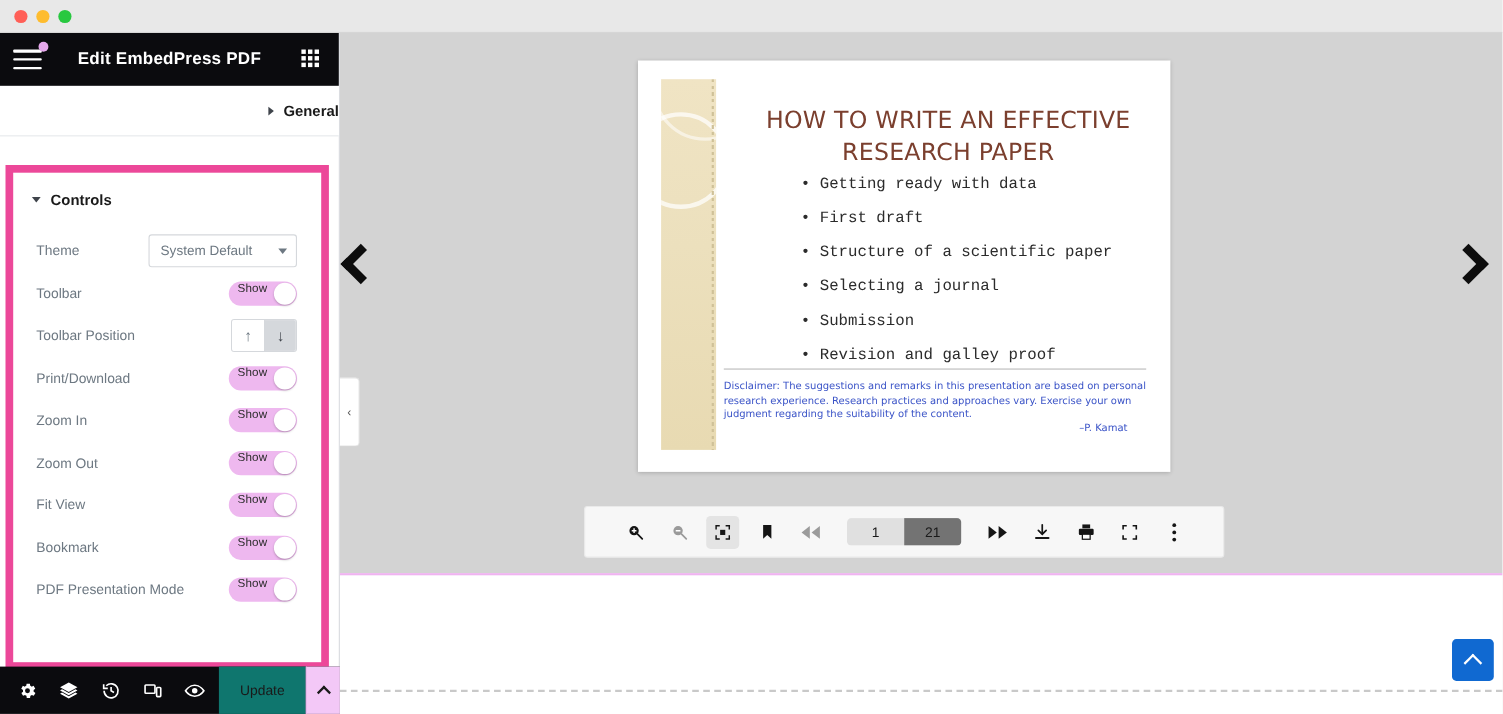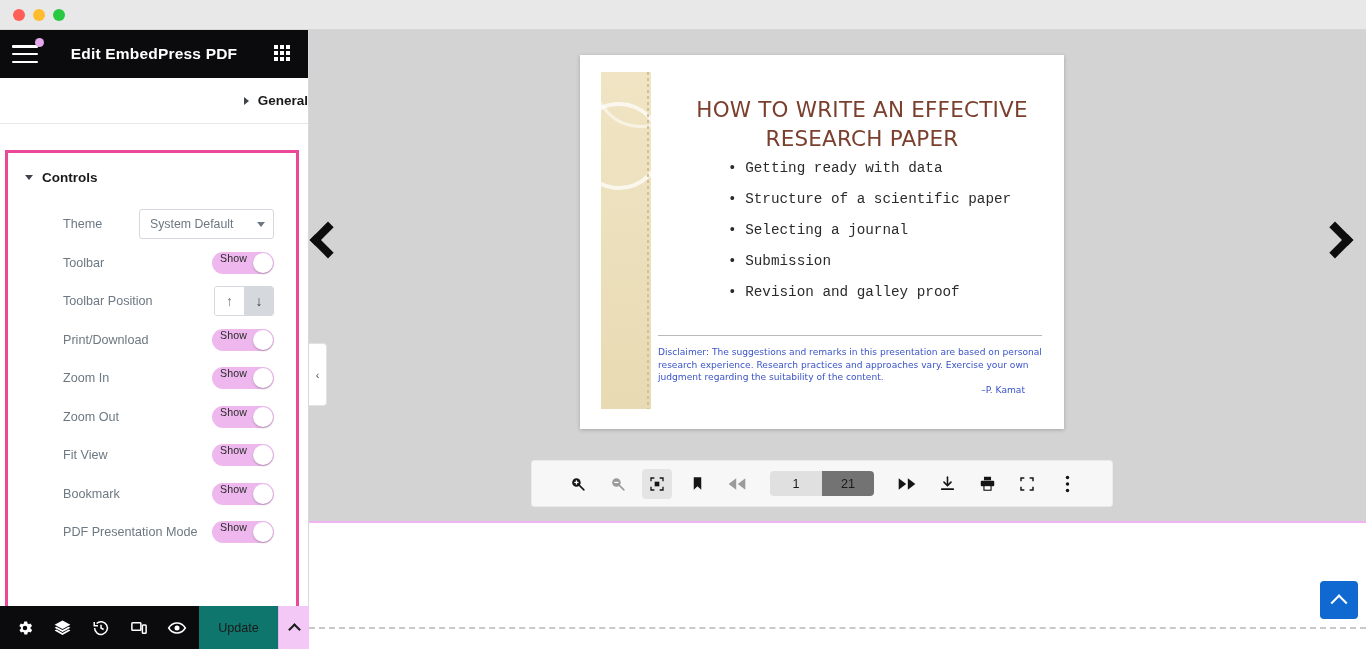--- a/index.html
+++ b/index.html
@@ -64,26 +64,26 @@
   }
   .caret-down {
     width: 0; height: 0; border-top: 5px solid #3f444b;
     border-left: 4px solid transparent; border-right: 4px solid transparent;
     margin-right: 9px;
   }
 
   
   .controls-box {
     position: absolute; left: 5px; top: 120px; width: 294px; height: 459px;
-    border: 3px solid #ec4899; background: #ffffff;
+    border: 7px solid #ec4899; background: #ffffff;
   }
   .section-controls {
     height: 48px; display: flex; align-items: center; padding-left: 17px;
   }
-  .ctrl-rows { padding: 4px 22px 0 21px; margin-left: 34px; }
+  .ctrl-rows { padding: 4px 22px 0 21px; }
   .row {
     height: 38.5px; display: flex; align-items: center; justify-content: space-between;
   }
   .row-label { font-size: 12.6px; color: #6d7882; }
 
   
   .sel {
     width: 135px; height: 30px; border: 1px solid #d5d8dc; border-radius: 3px;
     background: #ffffff; display: flex; align-items: center;
     padding: 0 8px 0 10px; cursor: pointer;
@@ -437,20 +437,21 @@
 
       <div class="slide">
         <div class="slide-sidebar">
           <div class="arc2"></div>
           <div class="arc1"></div>
           <div class="edge"></div>
         </div>
         <div class="slide-title">HOW TO WRITE AN EFFECTIVE RESEARCH PAPER</div>
         <ul class="slide-bullets">
           <li>Getting ready with data</li>
+          <li>First draft</li>
           <li>Structure of a scientific paper</li>
           <li>Selecting a journal</li>
           <li>Submission</li>
           <li>Revision and galley proof</li>
         </ul>
         <div class="slide-rule"></div>
         <div class="disclaimer">
           <span>Disclaimer: The suggestions and remarks in this presentation are based on personal research experience. Research practices and approaches vary. Exercise your own judgment regarding the suitability of the content.</span>
           <span class="sig">–P. Kamat</span>
         </div>

